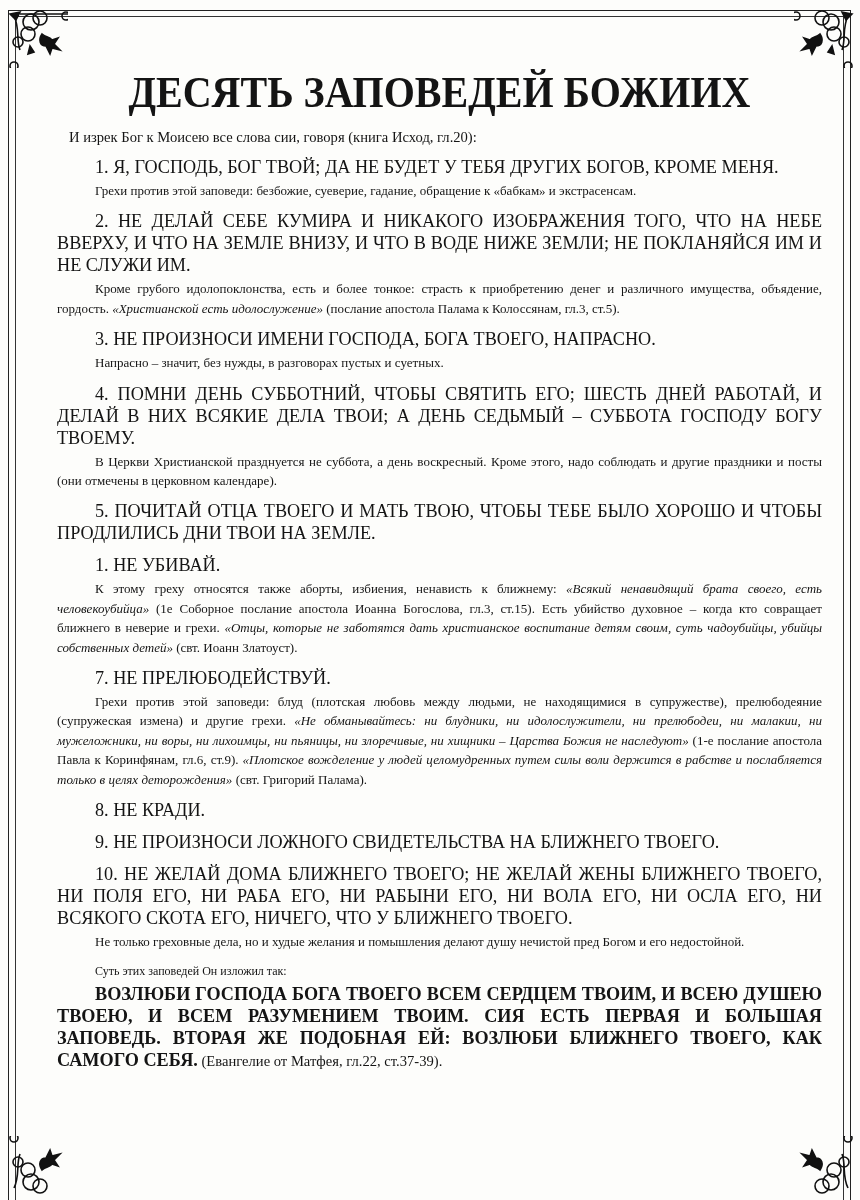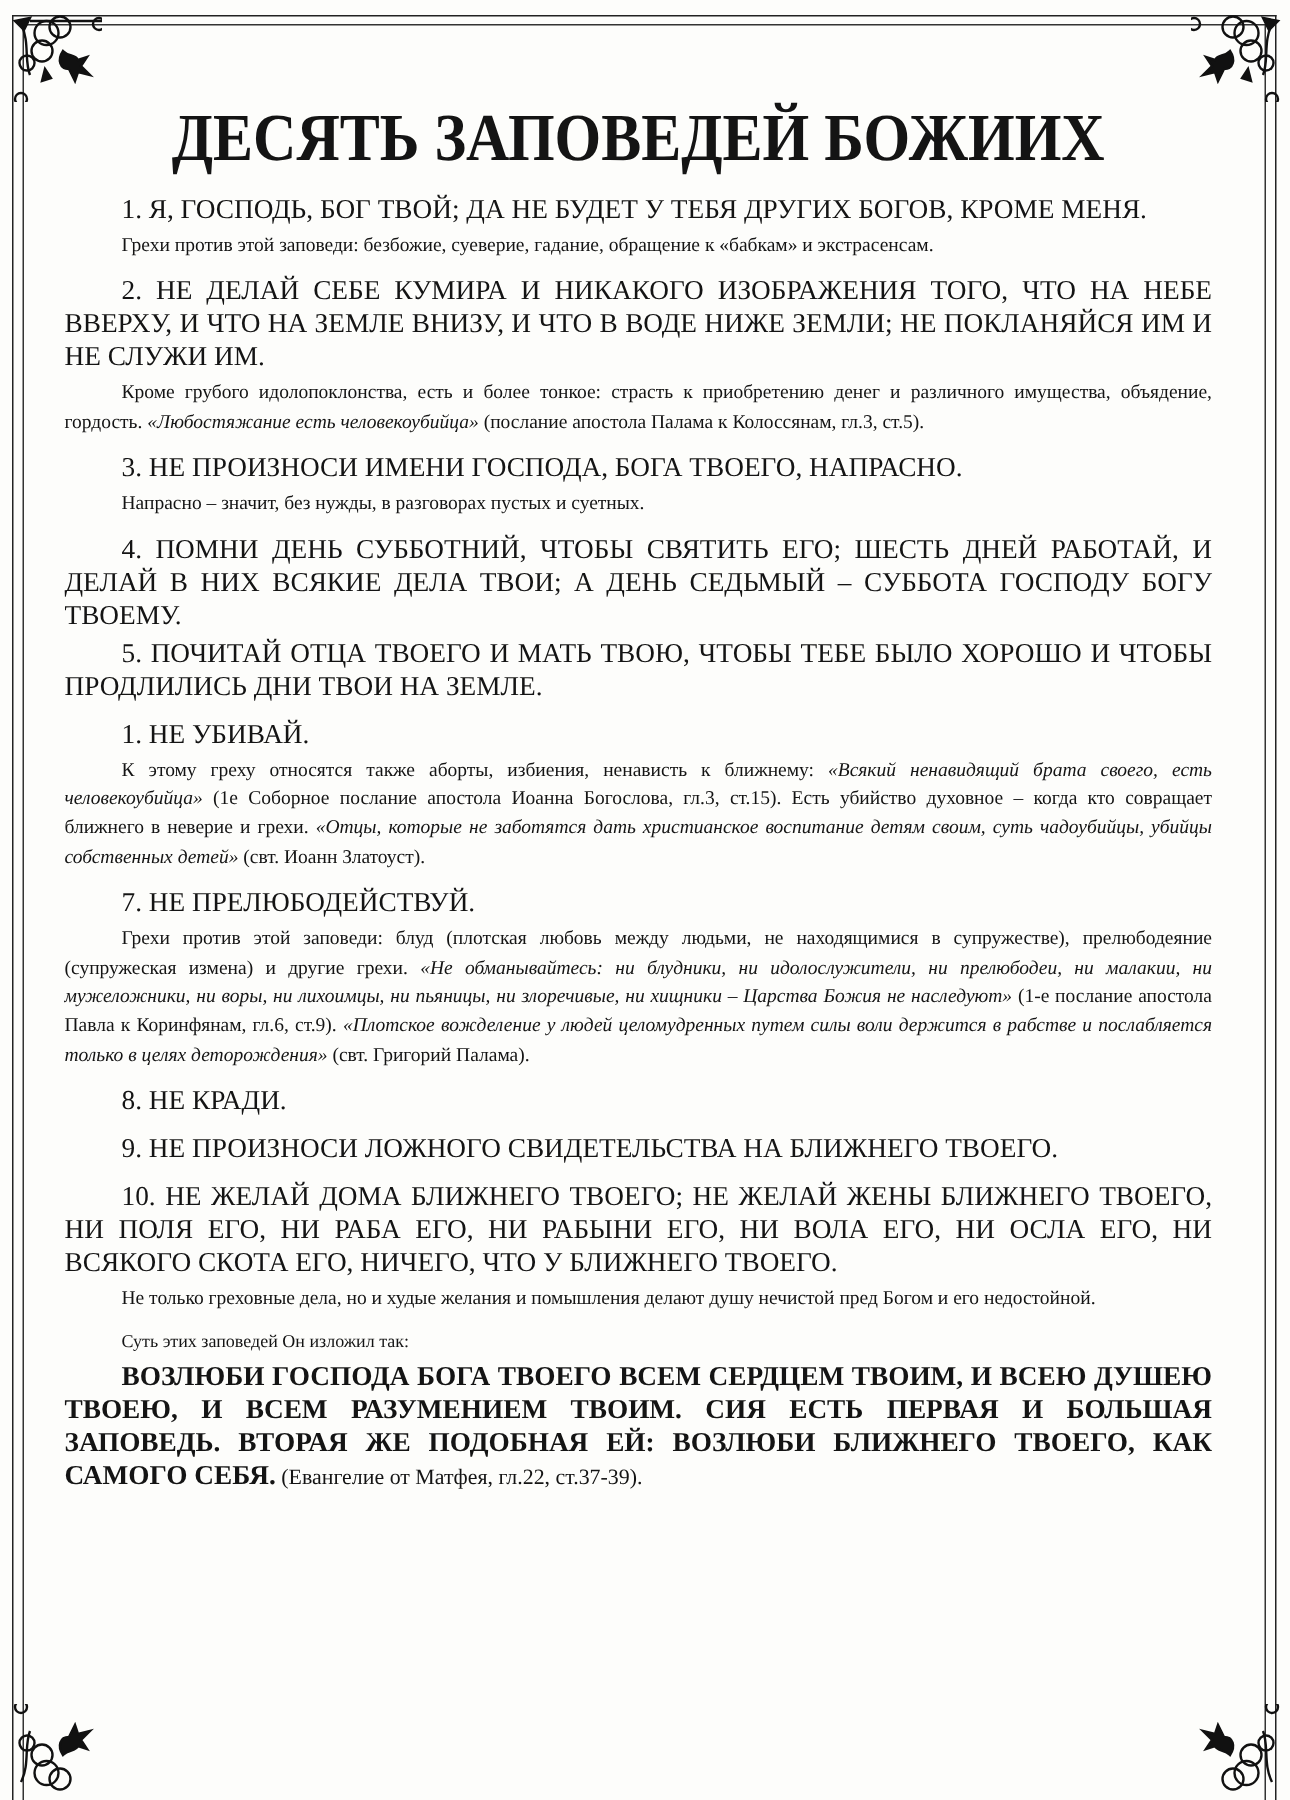--- a/index.html
+++ b/index.html
@@ -17,21 +17,21 @@
     border-left:1px solid #333; border-right:1px solid #333; border-top:1px solid #333;
   }
   .corner { position:absolute; width:62px; height:62px; }
   .corner svg { width:100%; height:100%; display:block; }
   .c-tl { left:6px; top:6px; }
   .c-tr { right:4px; top:6px; transform:scaleX(-1); }
   .c-bl { left:6px; bottom:2px; transform:scaleY(-1); }
   .c-br { right:4px; bottom:2px; transform:scale(-1,-1); }
 
   .page {
-    position:absolute; left:43px; top:70px; width:765px;
+    position:absolute; left:57px; top:70px; width:765px;
   }
   .title {
     text-align:center; font-weight:bold;
     font-family:"Liberation Serif", serif;
     font-size:40px; letter-spacing:0px; transform:scaleY(1.12);
     margin:0 0 14px 0; line-height:44px;
   }
   p { margin:0; }
   .intro { font-size:14.6px; line-height:19px; text-indent:12px; margin-bottom:9px; }
   .cmd {
@@ -105,29 +105,31 @@
     <circle cx="34" cy="12" r="7"></circle>
     <circle cx="22" cy="28" r="7"></circle>
     <circle cx="12" cy="36" r="5"></circle>
     <circle cx="8" cy="60" r="4"></circle>
     <path d="M36 28 C40 32, 44 30, 46 34 L52 32 L48 38 L54 44 L46 42 L44 48 L40 40 C34 40, 32 34, 36 28 Z" fill="#111"></path>
   </svg>
 </div>
 
 <div class="page">
   <h1 class="title">ДЕСЯТЬ ЗАПОВЕДЕЙ БОЖИИХ</h1>
+  <p class="intro">И изрек Бог к Моисею все слова сии, говоря (книга Исход, гл.20):</p>
 
   <div id="commandments">
       <p class="cmd">1. Я, ГОСПОДЬ, БОГ ТВОЙ; ДА НЕ БУДЕТ У ТЕБЯ ДРУГИХ БОГОВ, КРОМЕ МЕНЯ.</p>
       <p class="note"><span>Грехи против этой заповеди: безбожие, суеверие, гадание, обращение к «бабкам» и экстрасенсам.</span></p>
       <p class="cmd">2. НЕ ДЕЛАЙ СЕБЕ КУМИРА И НИКАКОГО ИЗОБРАЖЕНИЯ ТОГО, ЧТО НА НЕБЕ ВВЕРХУ, И ЧТО НА ЗЕМЛЕ ВНИЗУ, И ЧТО В ВОДЕ НИЖЕ ЗЕМЛИ; НЕ ПОКЛАНЯЙСЯ ИМ И НЕ СЛУЖИ ИМ.</p>
-      <p class="note"><span>Кроме грубого идолопоклонства, есть и более тонкое: страсть к приобретению денег и различного имущества, объядение, гордость. </span><i>«Любостяжание есть человекоубийца»</i><span> (послание апостола Палама к Колоссянам, гл.3, ст.5).</span></p>
+      <p class="note"><span>Кроме грубого идолопоклонства, есть и более тонкое: страсть к приобретению денег и различного имущества, объядение, гордость. </span><i>«Христианской есть идолослужение»</i><span> (послание апостола Палама к Колоссянам, гл.3, ст.5).</span></p>
       <p class="cmd">3. НЕ ПРОИЗНОСИ ИМЕНИ ГОСПОДА, БОГА ТВОЕГО, НАПРАСНО.</p>
       <p class="note"><span>Напрасно – значит, без нужды, в разговорах пустых и суетных.</span></p>
       <p class="cmd">4. ПОМНИ ДЕНЬ СУББОТНИЙ, ЧТОБЫ СВЯТИТЬ ЕГО; ШЕСТЬ ДНЕЙ РАБОТАЙ, И ДЕЛАЙ В НИХ ВСЯКИЕ ДЕЛА ТВОИ; А ДЕНЬ СЕДЬМЫЙ – СУББОТА ГОСПОДУ БОГУ ТВОЕМУ.</p>
+      <p class="note"><span>В Церкви Христианской празднуется не суббота, а день воскресный. Кроме этого, надо соблюдать и другие праздники и посты (они отмечены в церковном календаре).</span></p>
       <p class="cmd gap">5. ПОЧИТАЙ ОТЦА ТВОЕГО И МАТЬ ТВОЮ, ЧТОБЫ ТЕБЕ БЫЛО ХОРОШО И ЧТОБЫ ПРОДЛИЛИСЬ ДНИ ТВОИ НА ЗЕМЛЕ.</p>
       <p class="cmd">1. НЕ УБИВАЙ.</p>
       <p class="note"><span>К этому греху относятся также аборты, избиения, ненависть к ближнему: </span><i>«Всякий ненавидящий брата своего, есть человекоубийца»</i><span> (1е Соборное послание апостола Иоанна Богослова, гл.3, ст.15). Есть убийство духовное – когда кто совращает ближнего в неверие и грехи. </span><i>«Отцы, которые не заботятся дать христианское воспитание детям своим, суть чадоубийцы, убийцы собственных детей»</i><span> (свт. Иоанн Златоуст).</span></p>
       <p class="cmd">7. НЕ ПРЕЛЮБОДЕЙСТВУЙ.</p>
       <p class="note"><span>Грехи против этой заповеди: блуд (плотская любовь между людьми, не находящимися в супружестве), прелюбодеяние (супружеская измена) и другие грехи. </span><i>«Не обманывайтесь: ни блудники, ни идолослужители, ни прелюбодеи, ни малакии, ни мужеложники, ни воры, ни лихоимцы, ни пьяницы, ни злоречивые, ни хищники – Царства Божия не наследуют»</i><span> (1-е послание апостола Павла к Коринфянам, гл.6, ст.9).      </span><i>«Плотское вожделение у людей целомудренных путем силы воли держится в рабстве и послабляется только в целях деторождения»</i><span> (свт. Григорий Палама).</span></p>
       <p class="cmd gap">8. НЕ КРАДИ.</p>
       <p class="cmd gap">9. НЕ ПРОИЗНОСИ ЛОЖНОГО СВИДЕТЕЛЬСТВА НА БЛИЖНЕГО ТВОЕГО.</p>
       <p class="cmd">10. НЕ ЖЕЛАЙ ДОМА БЛИЖНЕГО ТВОЕГО; НЕ ЖЕЛАЙ ЖЕНЫ БЛИЖНЕГО ТВОЕГО, НИ ПОЛЯ ЕГО, НИ РАБА ЕГО, НИ РАБЫНИ ЕГО, НИ ВОЛА ЕГО, НИ ОСЛА ЕГО, НИ ВСЯКОГО СКОТА ЕГО, НИЧЕГО, ЧТО У БЛИЖНЕГО ТВОЕГО.</p>
       <p class="note" style=""><span>Не только греховные дела, но и худые желания и помышления делают душу нечистой пред Богом и его недостойной.</span></p>
     </div>

